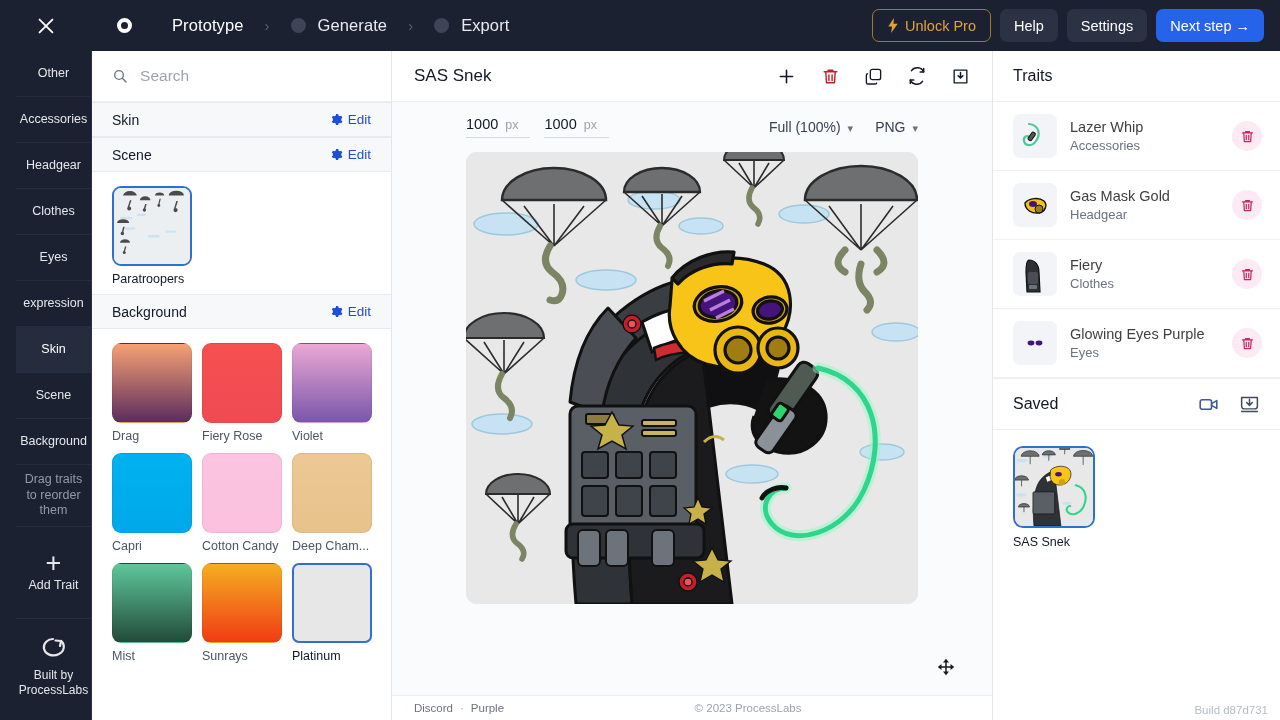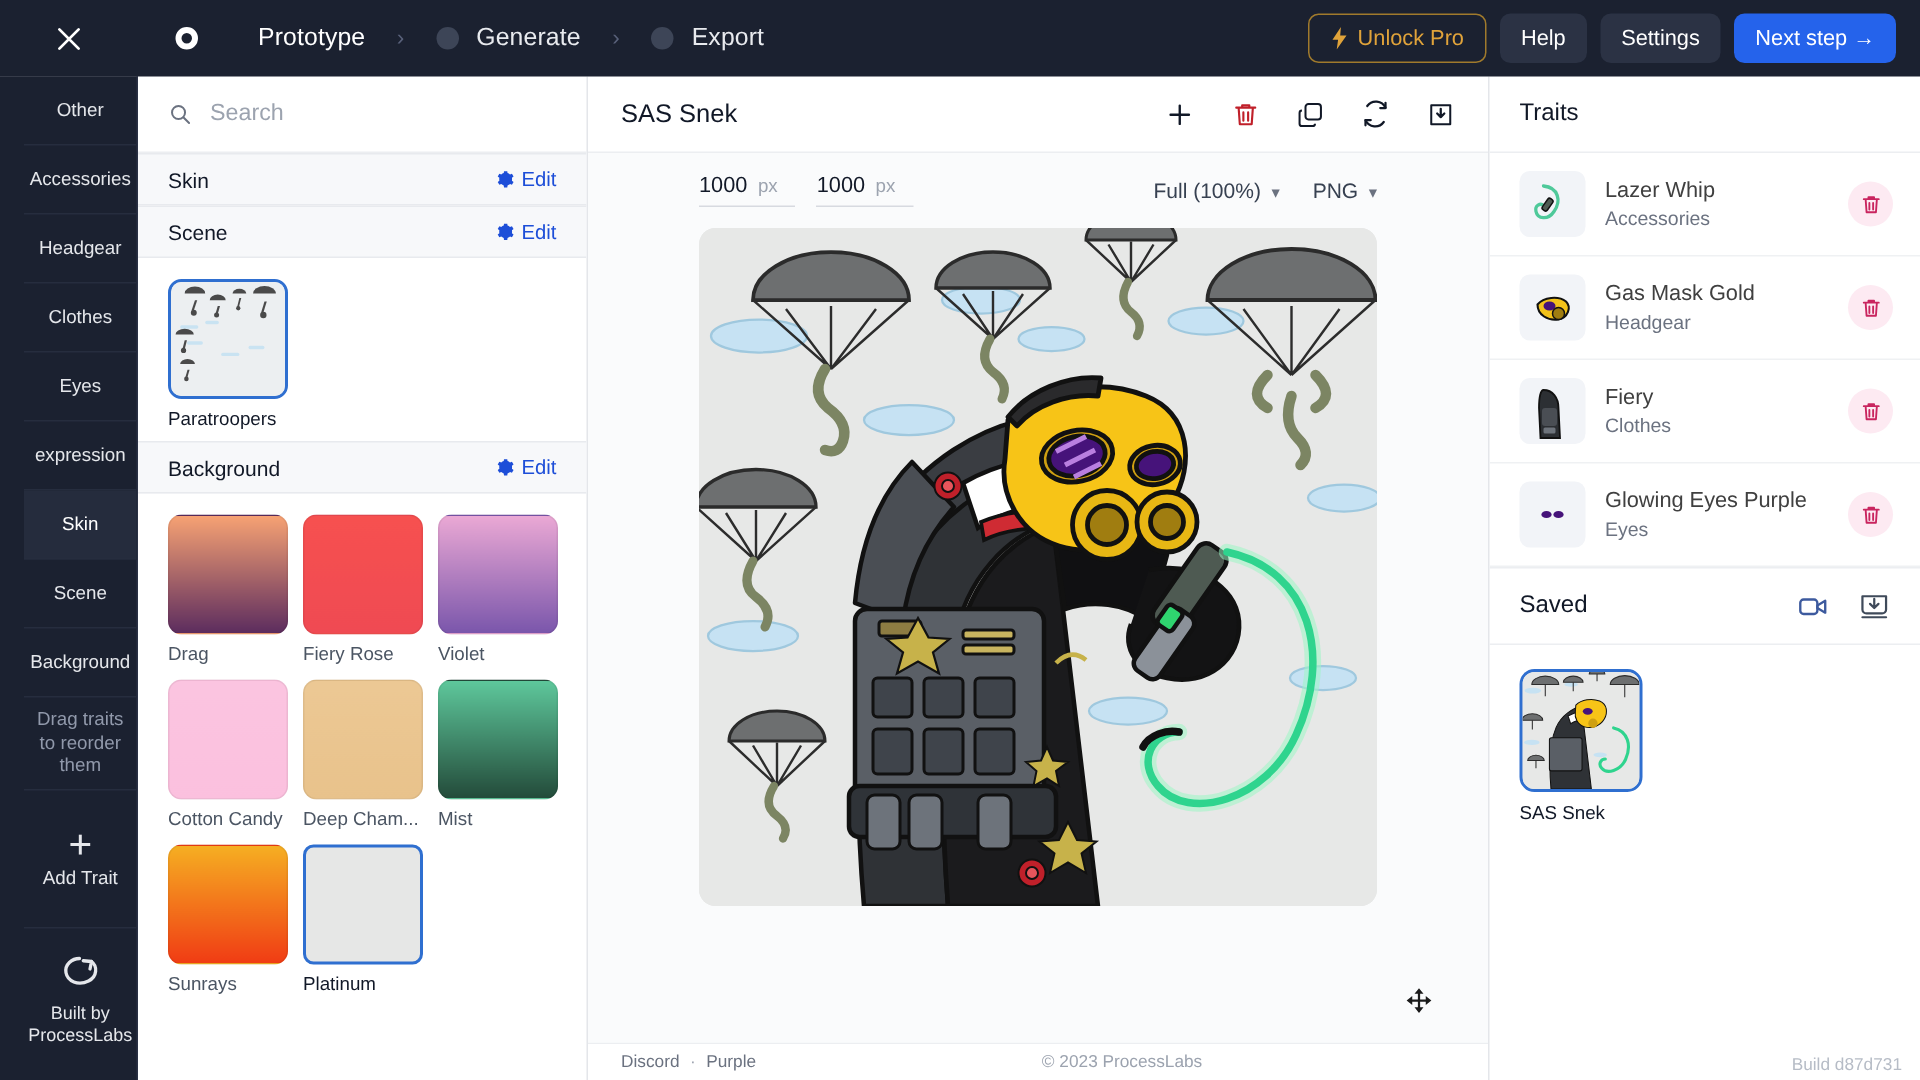--- a/index.html
+++ b/index.html
@@ -374,20 +374,24 @@
                 <div class="swatch" style="background: linear-gradient(rgb(246, 161, 115), rgb(92, 44, 94));"></div>
                 <div class="tname">Drag</div>
               </div>
               <div class="tile">
                 <div class="swatch" style="background: linear-gradient(rgb(246, 80, 79), rgb(239, 74, 83));"></div>
                 <div class="tname">Fiery Rose</div>
               </div>
               <div class="tile">
                 <div class="swatch" style="background: linear-gradient(rgb(234, 168, 212), rgb(122, 86, 171));"></div>
                 <div class="tname">Violet</div>
+              </div>
+              <div class="tile">
+                <div class="swatch" style="background: linear-gradient(rgb(0, 178, 240), rgb(0, 168, 232));"></div>
+                <div class="tname">Capri</div>
               </div>
               <div class="tile">
                 <div class="swatch" style="background: linear-gradient(rgb(251, 196, 224), rgb(251, 192, 222));"></div>
                 <div class="tname">Cotton Candy</div>
               </div>
               <div class="tile">
                 <div class="swatch" style="background: linear-gradient(rgb(236, 200, 148), rgb(232, 194, 139));"></div>
                 <div class="tname">Deep Cham...</div>
               </div>
               <div class="tile">

